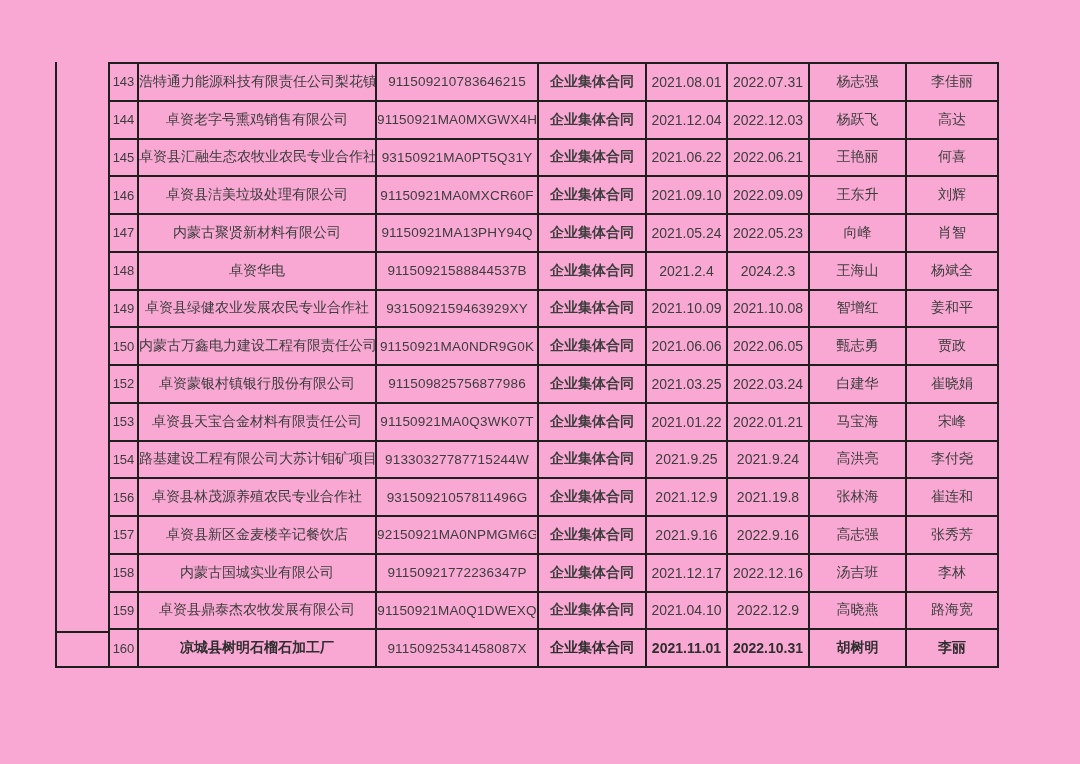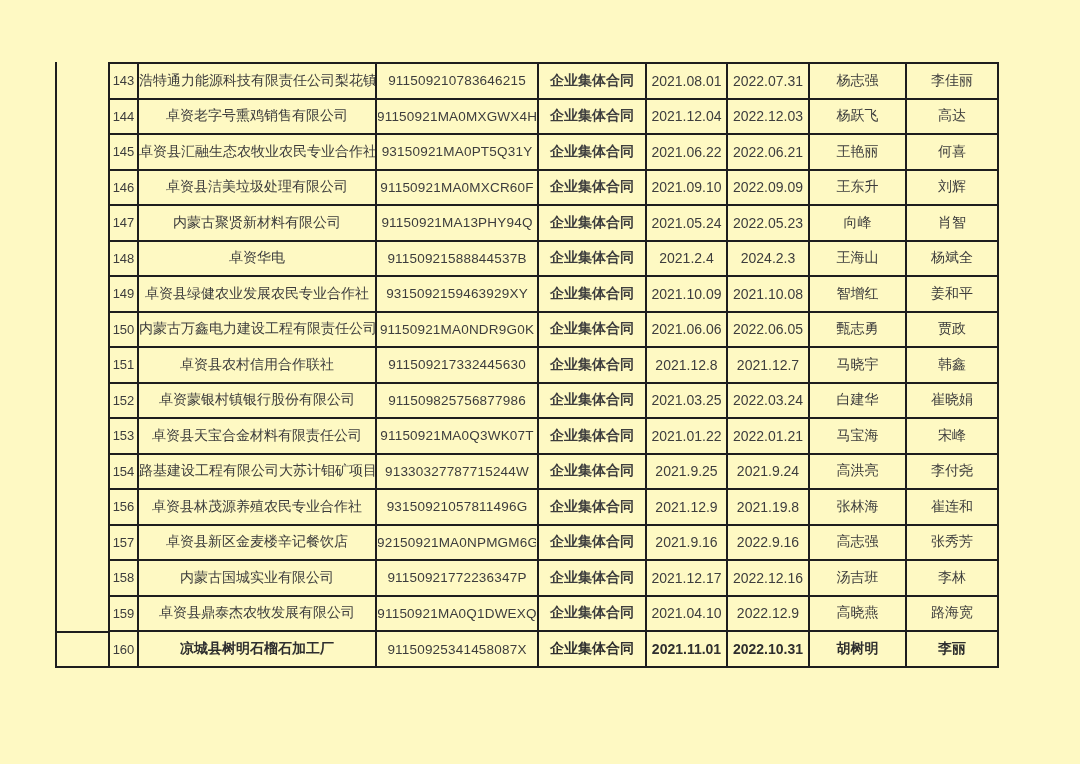--- a/index.html
+++ b/index.html
@@ -8,21 +8,21 @@
     background: #ffffff;
     width: 1080px;
     height: 764px;
     font-family: "Liberation Sans", "DejaVu Sans", sans-serif;
     overflow: hidden;
   }
   .page {
     position: relative;
     width: 1080px;
     height: 764px;
-    background: #fef9c3;
+    background: #f9a8d4;
   }
   
   .stub {
     position: absolute;
     left: 55px;
     top: 62px;
     width: 53px;
     height: 606px;
     border-left: 2px solid #1e1e1e;
     border-bottom: 2px solid #1e1e1e;
@@ -156,30 +156,20 @@
           <td class="c-no">150</td>
           <td class="c-company">内蒙古万鑫电力建设工程有限责任公司</td>
           <td class="c-code">91150921MA0NDR9G0K</td>
           <td class="c-type">企业集体合同</td>
           <td class="c-date">2021.06.06</td>
           <td class="c-date c-date2">2022.06.05</td>
           <td class="c-rep1">甄志勇</td>
           <td class="c-rep2">贾政</td>
         </tr>
         <tr>
-          <td class="c-no">151</td>
-          <td class="c-company">卓资县农村信用合作联社</td>
-          <td class="c-code">911509217332445630</td>
-          <td class="c-type">企业集体合同</td>
-          <td class="c-date">2021.12.8</td>
-          <td class="c-date c-date2">2021.12.7</td>
-          <td class="c-rep1">马晓宇</td>
-          <td class="c-rep2">韩鑫</td>
-        </tr>
-        <tr>
           <td class="c-no">152</td>
           <td class="c-company">卓资蒙银村镇银行股份有限公司</td>
           <td class="c-code">911509825756877986</td>
           <td class="c-type">企业集体合同</td>
           <td class="c-date">2021.03.25</td>
           <td class="c-date c-date2">2022.03.24</td>
           <td class="c-rep1">白建华</td>
           <td class="c-rep2">崔晓娟</td>
         </tr>
         <tr>

